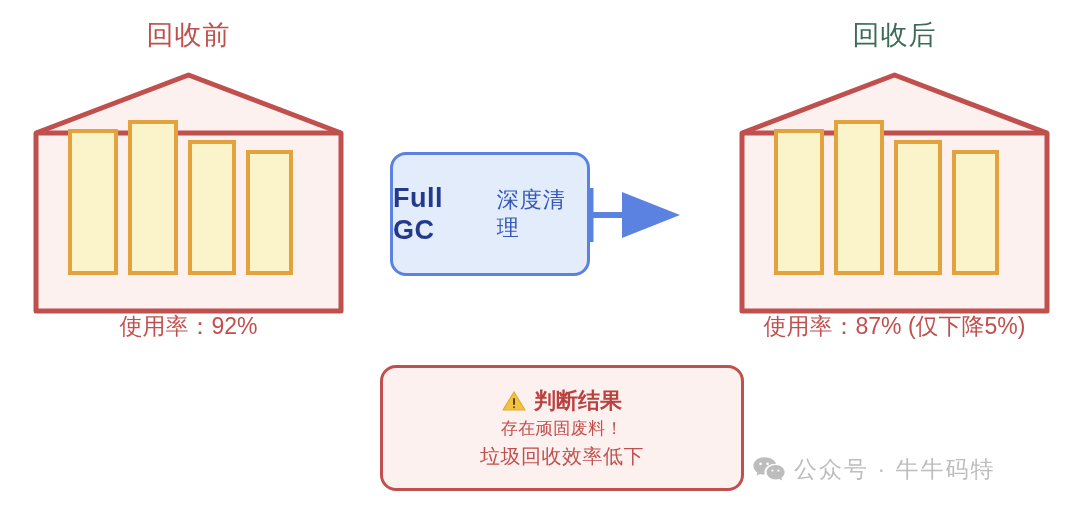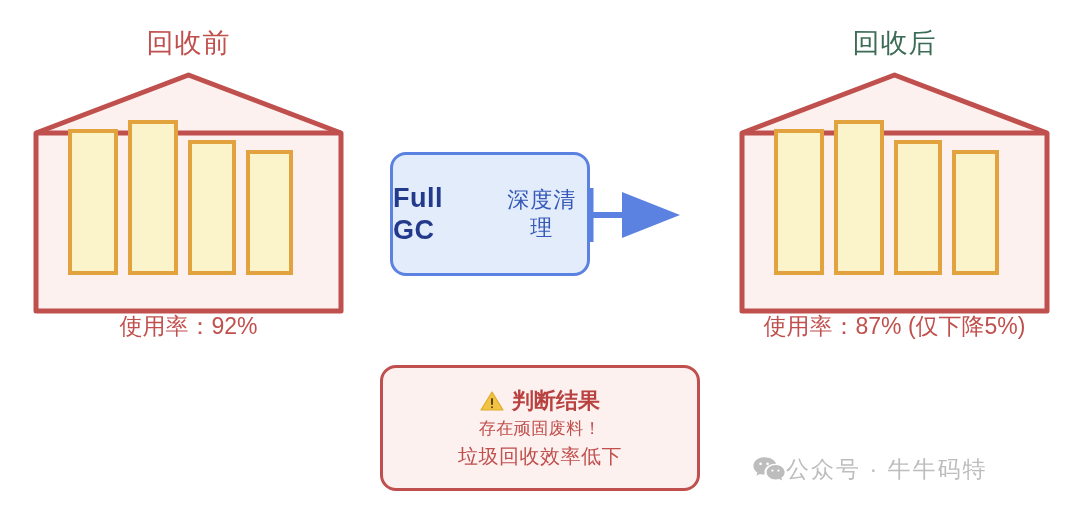--- a/index.html
+++ b/index.html
@@ -17,21 +17,21 @@
     background: #ffffff;
     overflow: hidden;
   }
 
   
   .heap-panel {
     position: absolute;
   }
   .heap-title {
     position: absolute;
-    top: 8px;
+    top: 0;
     left: 0;
     width: 100%;
     text-align: center;
     font-size: 27px;
     line-height: 34px;
     letter-spacing: 1px;
     white-space: nowrap;
   }
   .heap-title.red   { color: #c0504d; }
   .heap-title.green { color: #3c6b56; }
@@ -85,38 +85,37 @@
     font-size: 27px;
     font-weight: bold;
     line-height: 32px;
     letter-spacing: 0.5px;
   }
   #gc-sub {
     color: #3457b8;
     font-size: 22px;
     line-height: 28px;
     letter-spacing: 1px;
-    text-align: center;
   }
 
   #gc-arrow {
     position: absolute;
     left: 588px;
     top: 184px;
     width: 110px;
     height: 62px;
   }
   #gc-arrow svg { display: block; }
 
   
   #verdict-box {
     position: absolute;
     left: 380px;
     top: 365px;
-    width: 320px;
+    width: 364px;
     height: 126px;
     box-sizing: border-box;
     background: #fdf1f0;
     border: 3px solid #c0504d;
     border-radius: 16px;
     display: flex;
     flex-direction: column;
     align-items: center;
     justify-content: center;
     gap: 4px;
@@ -139,21 +138,21 @@
   }
   .verdict-line.small { font-size: 17px; line-height: 22px; }
 
   
   #watermark {
     position: absolute;
     left: 752px;
     top: 455px;
     display: flex;
     align-items: center;
-    gap: 0;
+    gap: 8px;
     color: #bdbdbd;
     font-size: 23px;
     line-height: 28px;
     letter-spacing: 2px;
     user-select: none;
   }
   #watermark svg { display: block; }
 </style>
 </head>
 <body>

